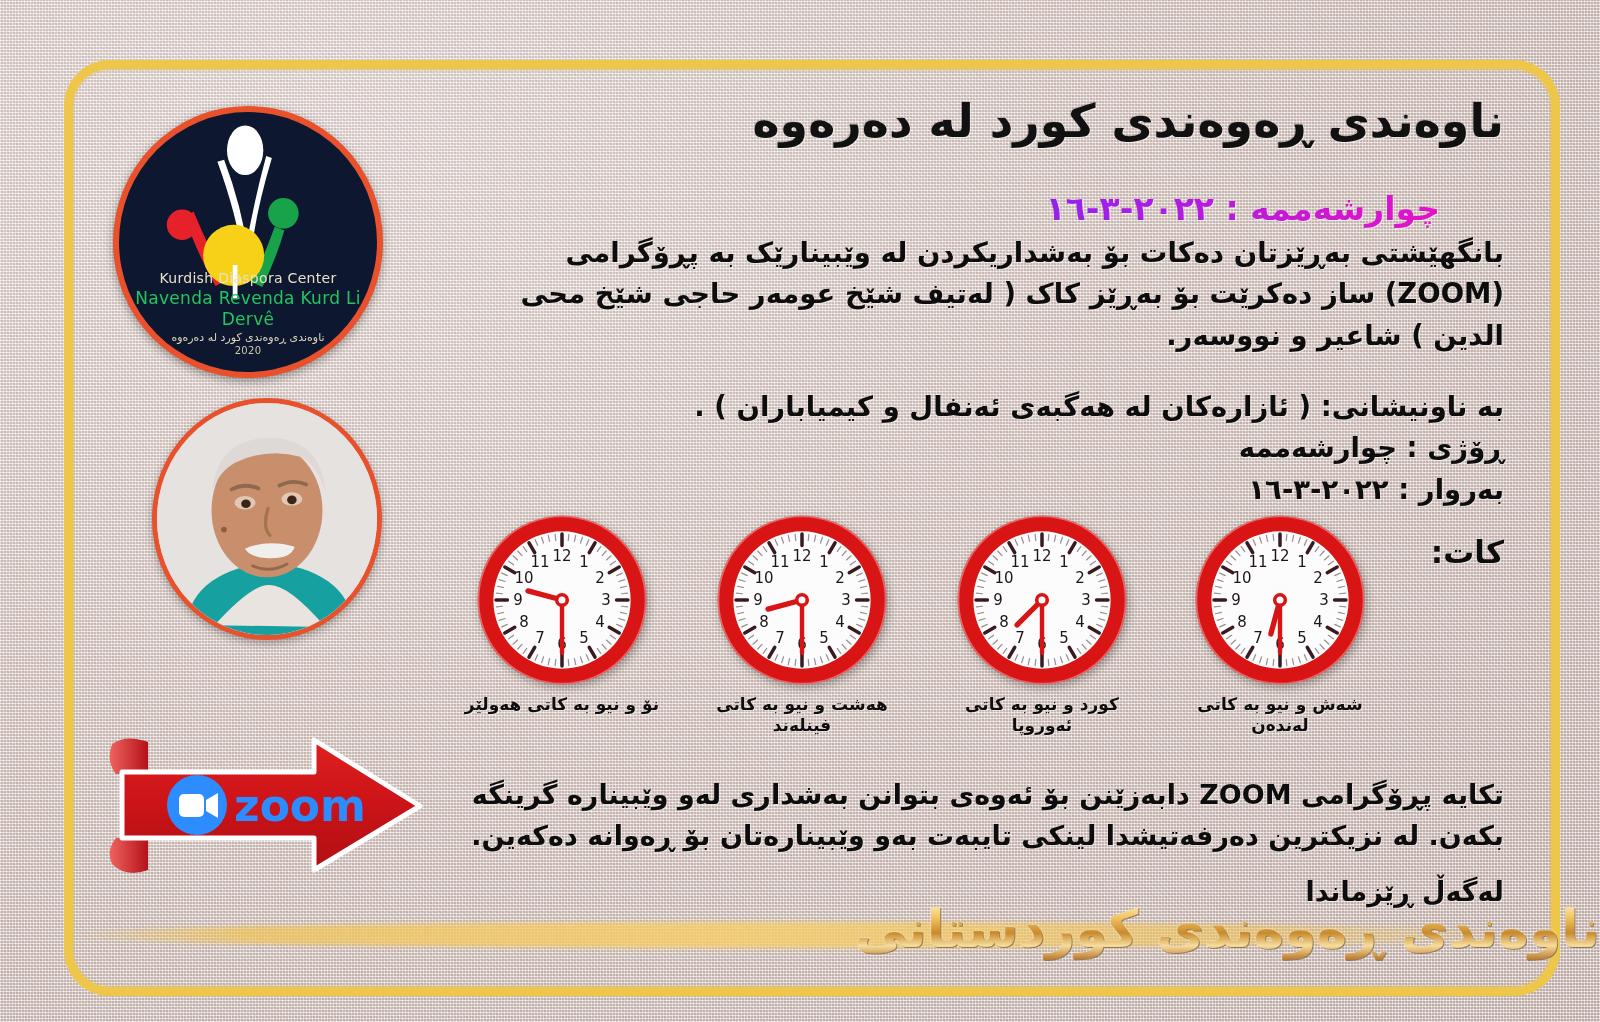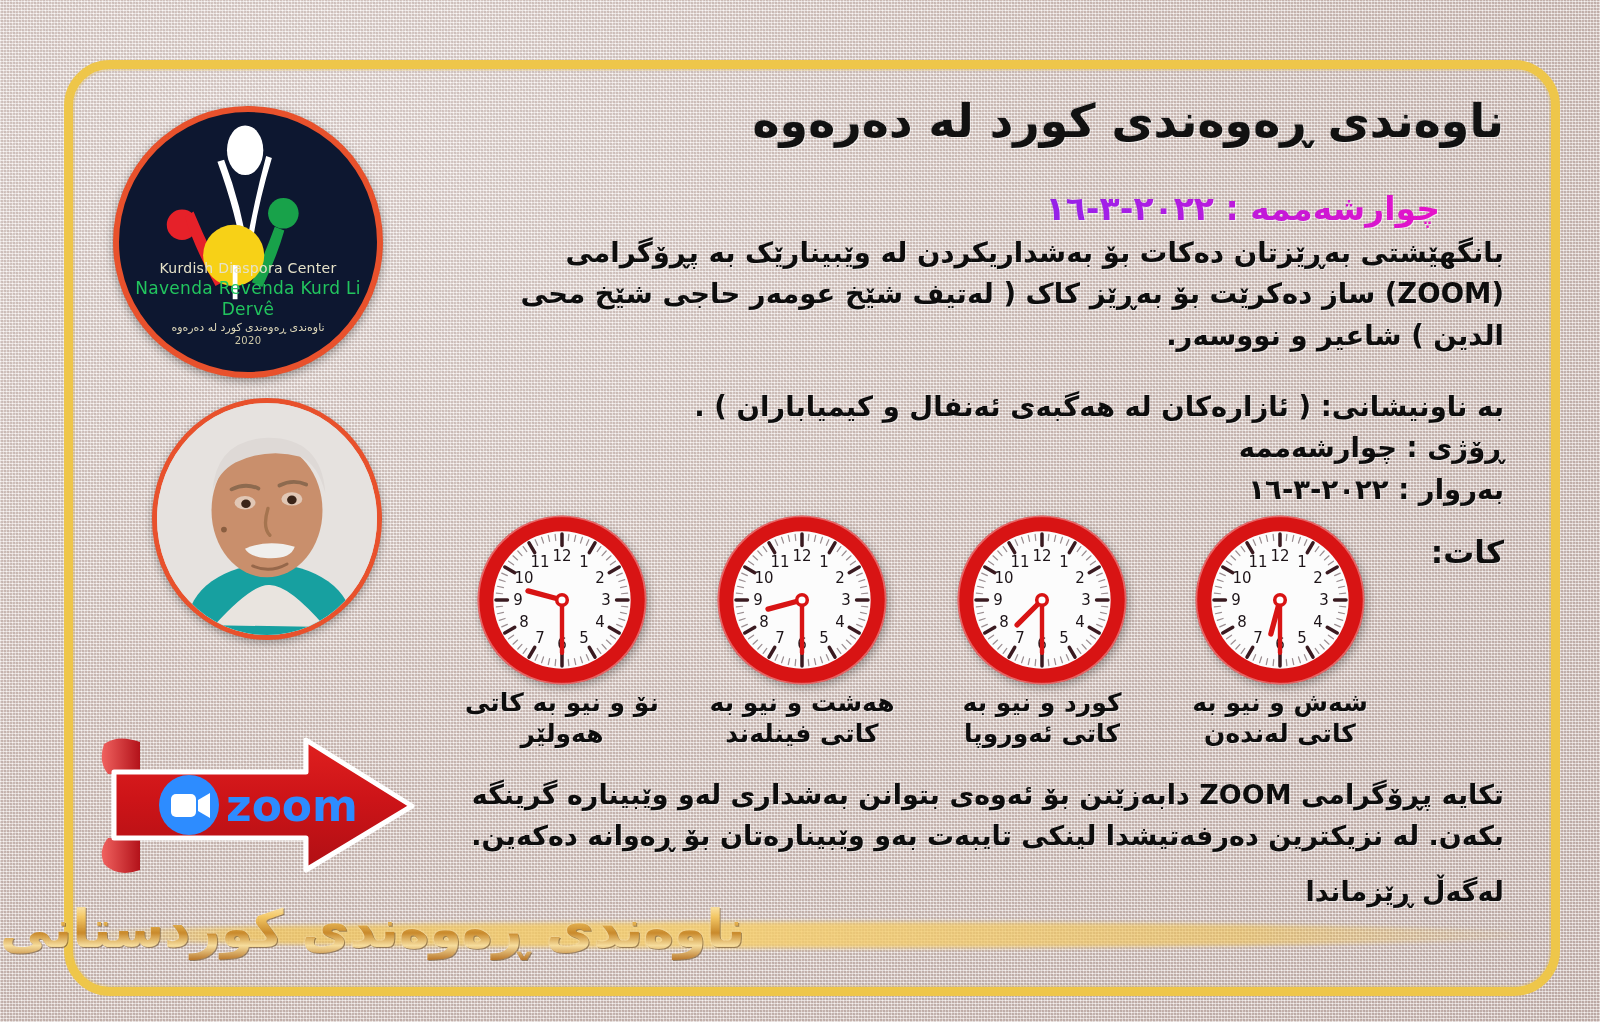--- a/index.html
+++ b/index.html
@@ -33,37 +33,37 @@
 
   
   .logo{
     position:absolute;left:113px;top:106px;width:270px;height:272px;border-radius:50%;
     background:#0d1730;border:6px solid #e8512c;box-sizing:border-box;
     box-shadow:0 3px 10px rgba(0,0,0,.35);
     overflow:hidden;
   }
   .logo svg{position:absolute;inset:0;width:100%;height:100%;}
   .logo-txt{
-    position:absolute;left:0;right:0;bottom:24px;text-align:center;color:#e6e2c8;
+    position:absolute;left:0;right:0;bottom:14px;text-align:center;color:#e6e2c8;
     font-size:14px;line-height:1.28;letter-spacing:.3px;direction:ltr;
   }
   .logo-txt .l2{font-size:17px;color:#22c55e;}
   .logo-txt .l3{font-size:11px;color:#ded8b9;direction:rtl;}
   .logo-txt .l4{font-size:10px;color:#cfc9a8;}
 
   
   .photo{
     position:absolute;left:152px;top:398px;width:230px;height:242px;border-radius:50%;
     border:5px solid #e8512c;box-sizing:border-box;overflow:hidden;
     background:#ded9d6;box-shadow:0 3px 9px rgba(0,0,0,.3);
   }
   .photo svg{position:absolute;inset:0;width:100%;height:100%;}
 
   
-  .zoom-arrow{position:absolute;left:80px;top:712px;width:330px;height:180px;padding-left:16px;}
+  .zoom-arrow{position:absolute;left:88px;top:712px;width:330px;height:180px;padding-left:16px;}
   .zoom-arrow svg{width:100%;height:100%;display:block;}
 
   
   .title{
     position:absolute;right:96px;top:96px;width:1000px;
     text-align:right;color:#111;font-weight:bold;font-size:46px;line-height:1.1;
     text-shadow:1px 1px 0 rgba(255,255,255,.55), -1px -1px 0 rgba(0,0,0,.12);
   }
   .date-line{
     position:absolute;right:160px;top:172px;width:900px;text-align:right;
@@ -82,41 +82,41 @@
   .para-invite{top:232px;padding-left:38px;}
   .para-details{top:386px;}
   .para-zoomnote{top:775px;width:1050px;font-size:27px;line-height:1.5;}
   .para-regards{top:872px;font-size:27px;}
   .time-label{
     position:absolute;right:96px;top:534px;color:#0d0d0d;font-weight:bold;font-size:31px;
     text-shadow:1px 1px 0 rgba(255,255,255,.45);
     padding-left:48px;
   }
   .footer-gold{
-    position:absolute;left:0;right:0;top:900px;text-align:left;
+    position:absolute;left:0;right:0;top:900px;text-align:right;
     font-size:52px;font-weight:bold;line-height:1.15;
     background:linear-gradient(180deg,#fff4cf 0%,#f3c765 28%,#c98a2c 55%,#f6dd9d 76%,#b9772a 100%);
     -webkit-background-clip:text;background-clip:text;color:transparent;
     -webkit-text-fill-color:transparent;
     filter:drop-shadow(1.5px 1.5px 0 rgba(90,55,10,.55)) drop-shadow(0 0 1px rgba(255,255,255,.5));
   }
   .gold-swoosh{
     position:absolute;left:70px;top:922px;width:1470px;height:26px;
     background:linear-gradient(90deg,rgba(240,196,90,0) 0%,rgba(240,196,90,.75) 12%,rgba(245,206,110,.85) 45%,rgba(240,196,90,.6) 80%,rgba(240,196,90,0) 100%);
     border-radius:50%;filter:blur(2px);
   }
 
   
   .clocks{position:absolute;left:455px;top:512px;width:930px;height:270px;direction:rtl;}
   .clock-cell{position:absolute;top:0;width:210px;text-align:center;}
   .clock-face{position:relative;width:176px;height:176px;margin:0 auto;}
   .clock-face svg{width:100%;height:100%;display:block;
     filter:drop-shadow(2px 3px 4px rgba(0,0,0,.3));}
   .clock-label{
-    color:#0d0d0d;font-weight:bold;font-size:25px;line-height:1.22;
+    margin-top:6px;color:#0d0d0d;font-weight:bold;font-size:17px;line-height:1.22;
     text-shadow:1px 1px 0 rgba(255,255,255,.5);
   }
 </style>
 </head>
 <body>
 
 <div class="poster">
   <div class="grain"></div>
   <div class="frame"></div>
 

